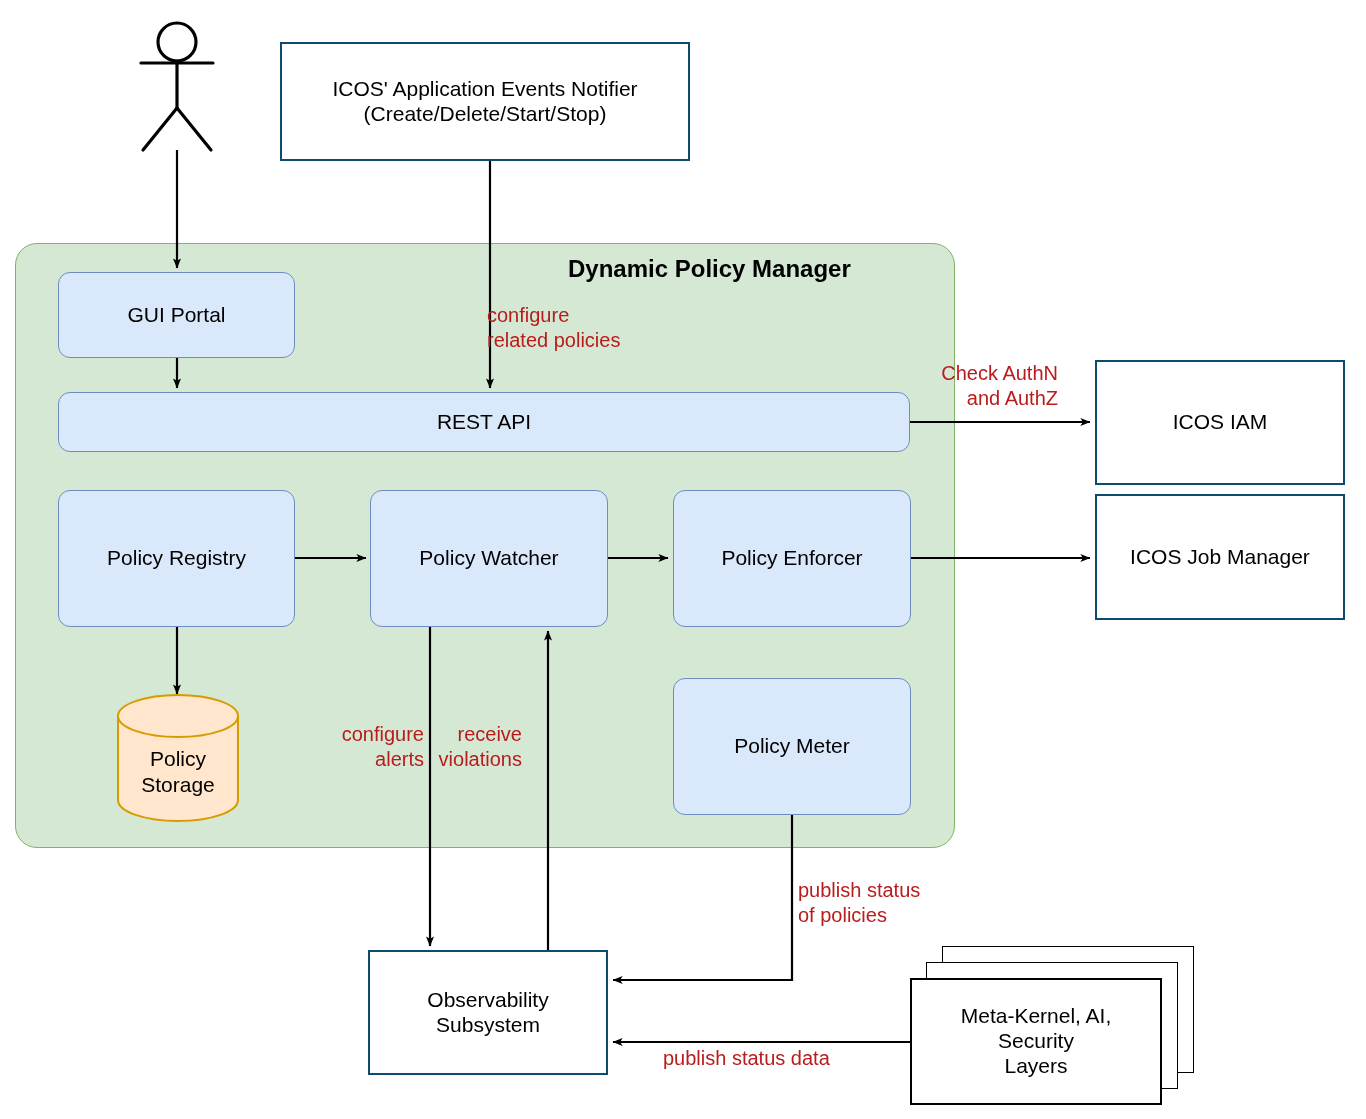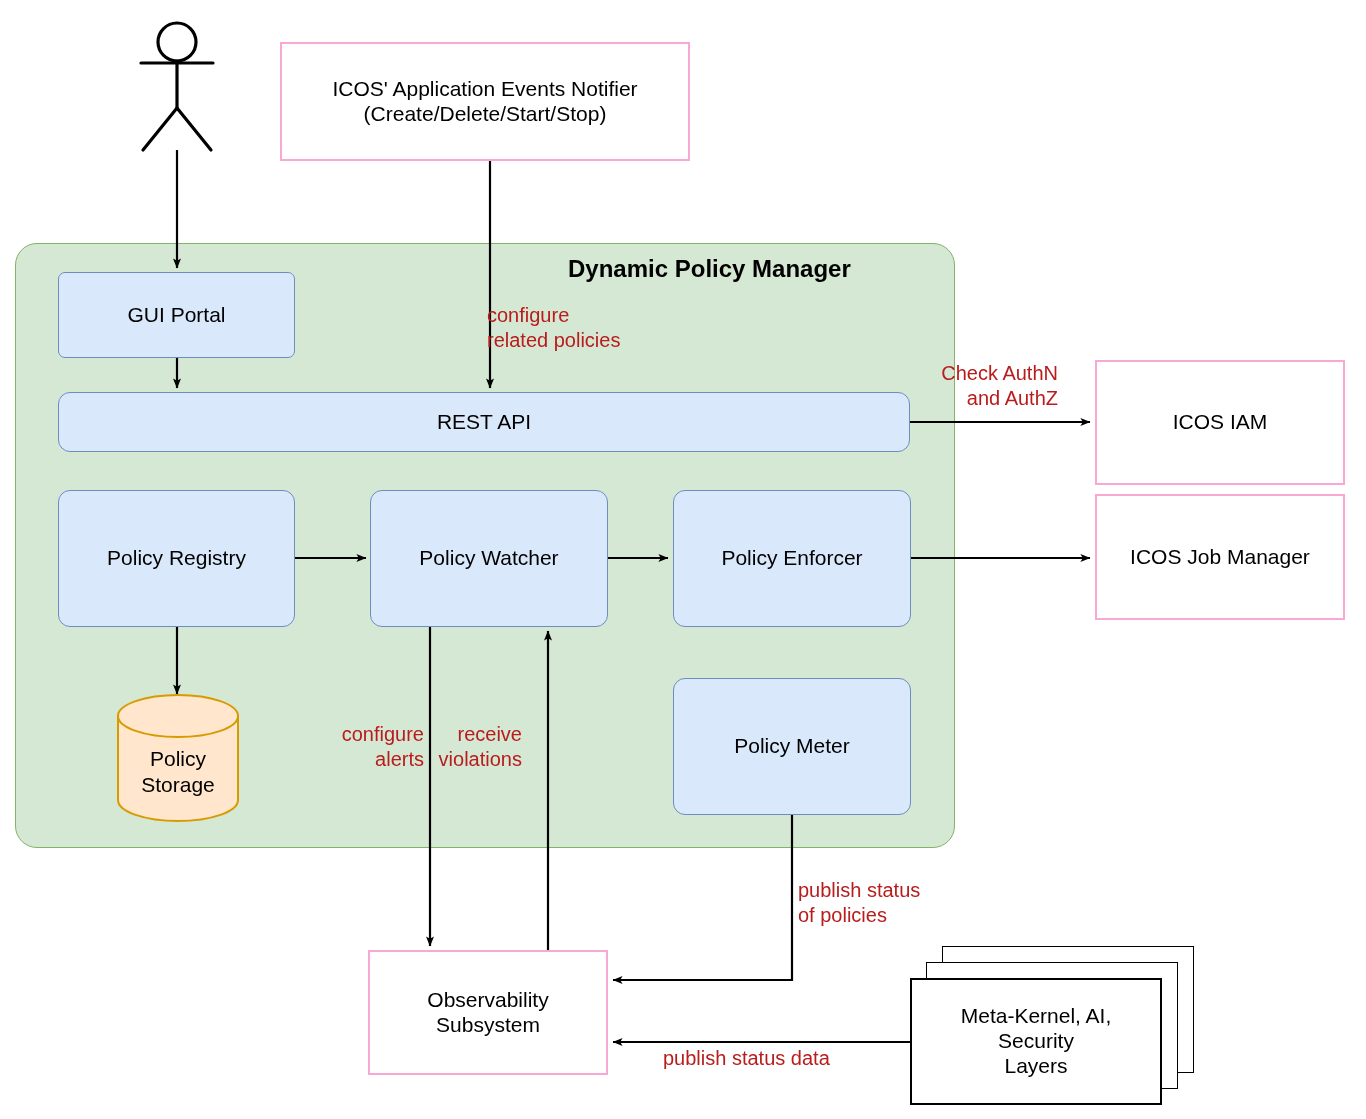--- a/index.html
+++ b/index.html
@@ -51,21 +51,21 @@
   
   .blue-box {
     background: #dae8fc;
     border: 1px solid #6c8ebf;
     border-radius: 12px;
     font-size: 21px;
   }
   
   .white-box {
     background: #ffffff;
-    border: 2px solid #f9a8d4;
+    border: 2px solid #0c4a6e;
     font-size: 21px;
   }
   .white-box-thin {
     background: #ffffff;
     border: 1px solid #000000;
   }
   
   .stack-back {
     position: absolute;
     background: #ffffff;
@@ -146,21 +146,21 @@
       <path d="M177,108 L143,150"></path>
       <path d="M177,108 L211,150"></path>
     </g>
   </svg>
 
   <div class="node white-box" style="left:280px; top:42px; width:410px; height:119px; flex-direction:column;">
     <span>ICOS' Application Events Notifier</span>
     <span>(Create/Delete/Start/Stop)</span>
   </div>
 
-  <div class="node blue-box" style="left:58px; top:272px; width:237px; height:86px;border-radius:7px;">
+  <div class="node blue-box" style="left:58px; top:272px; width:237px; height:86px;">
     <span>GUI Portal</span>
   </div>
 
   <div class="node blue-box" style="left:58px; top:392px; width:852px; height:60px;">
     <span>REST API</span>
   </div>
 
   <div class="node blue-box" style="left:58px; top:490px; width:237px; height:137px;">
     <span>Policy Registry</span>
   </div>

